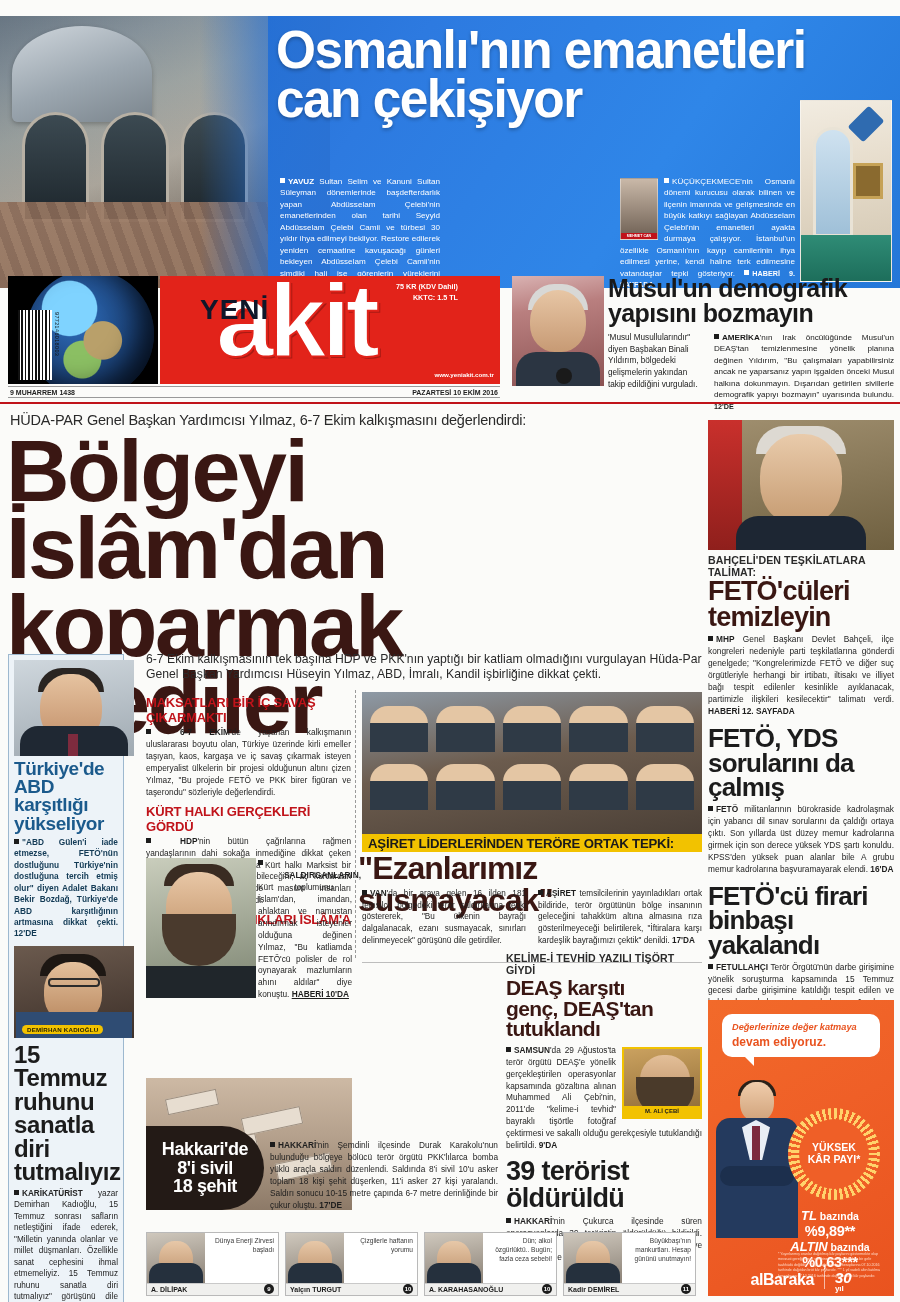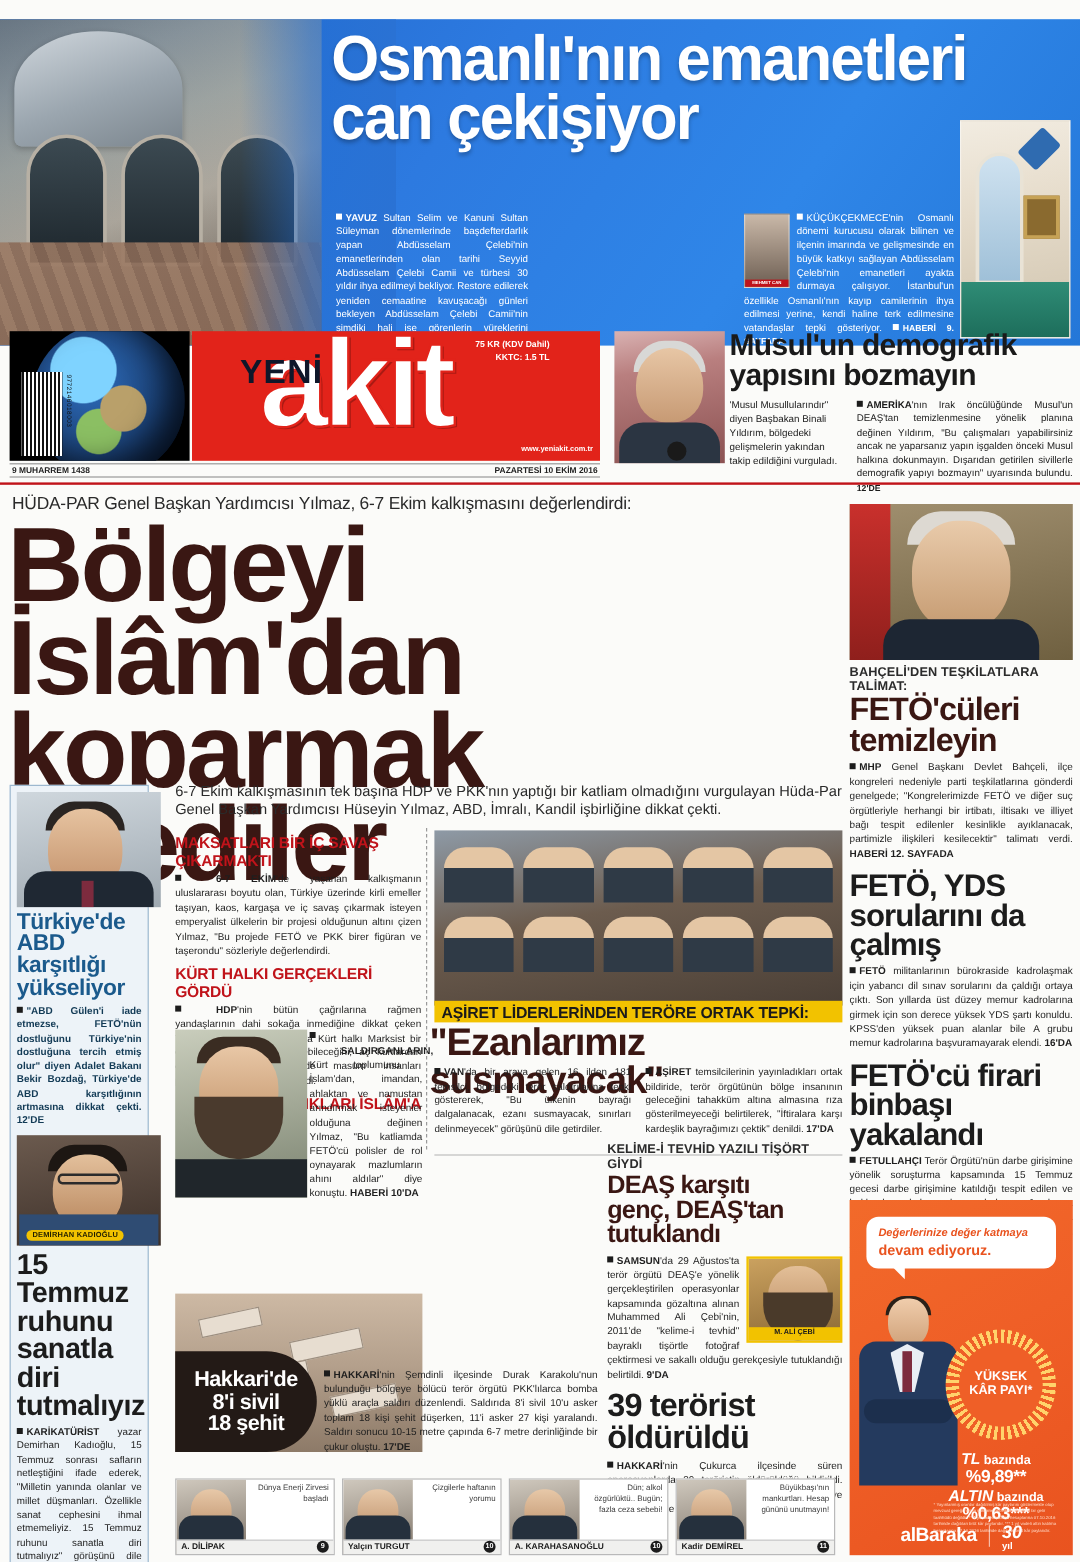--- a/index.html
+++ b/index.html
@@ -233,21 +233,21 @@
   .photo-kadi .s { position:absolute; left:2px; bottom:0; width:116px; height:26px; background:#2f4c73; }
   .namechip {
     position:absolute; left:8px; bottom:4px; background:#f2c200; color:#221f00;
     font-size:6.2px; font-weight:800; padding:1px 5px; border-radius:7px; letter-spacing:.2px;
   }
   .h-dark {
     font-family:"Liberation Sans Narrow","Liberation Sans",sans-serif;
     font-weight:900; font-size:24px; line-height:.98; color:#1c1c1c; margin-top:5px; letter-spacing:-.4px;
   }
   .body-dark { font-size:8.2px; line-height:1.4; color:#232323; margin-top:4px; text-align:justify; }
-  .strong-src { font-weight:800; }
+  .strong-src { font-weight:800;text-decoration:underline; }
   .bullet-promo {
     margin-top:6px; font-family:"Liberation Sans Narrow","Liberation Sans",sans-serif;
     font-weight:900; font-size:16px; line-height:1.0; color:#17446e;
   }
   .bullet-promo .dot { font-size:15px; }
   .bullet-promo .pg { font-size:10px; font-weight:700; }
 
   
   .lede {
     position:absolute; left:146px; top:652px; width:556px;

